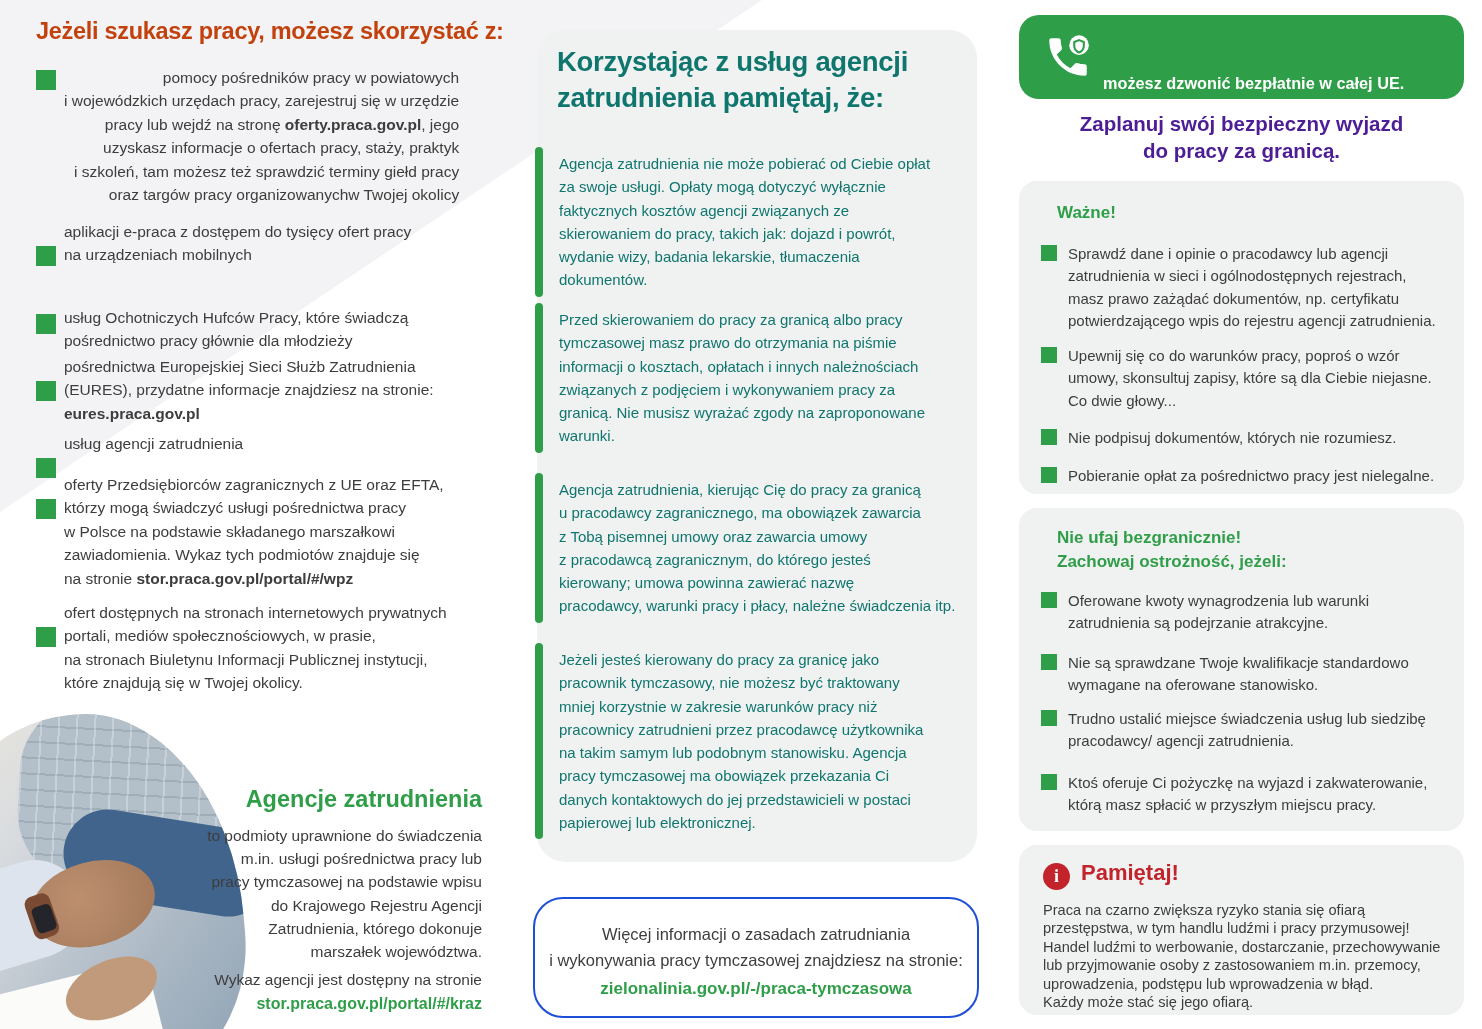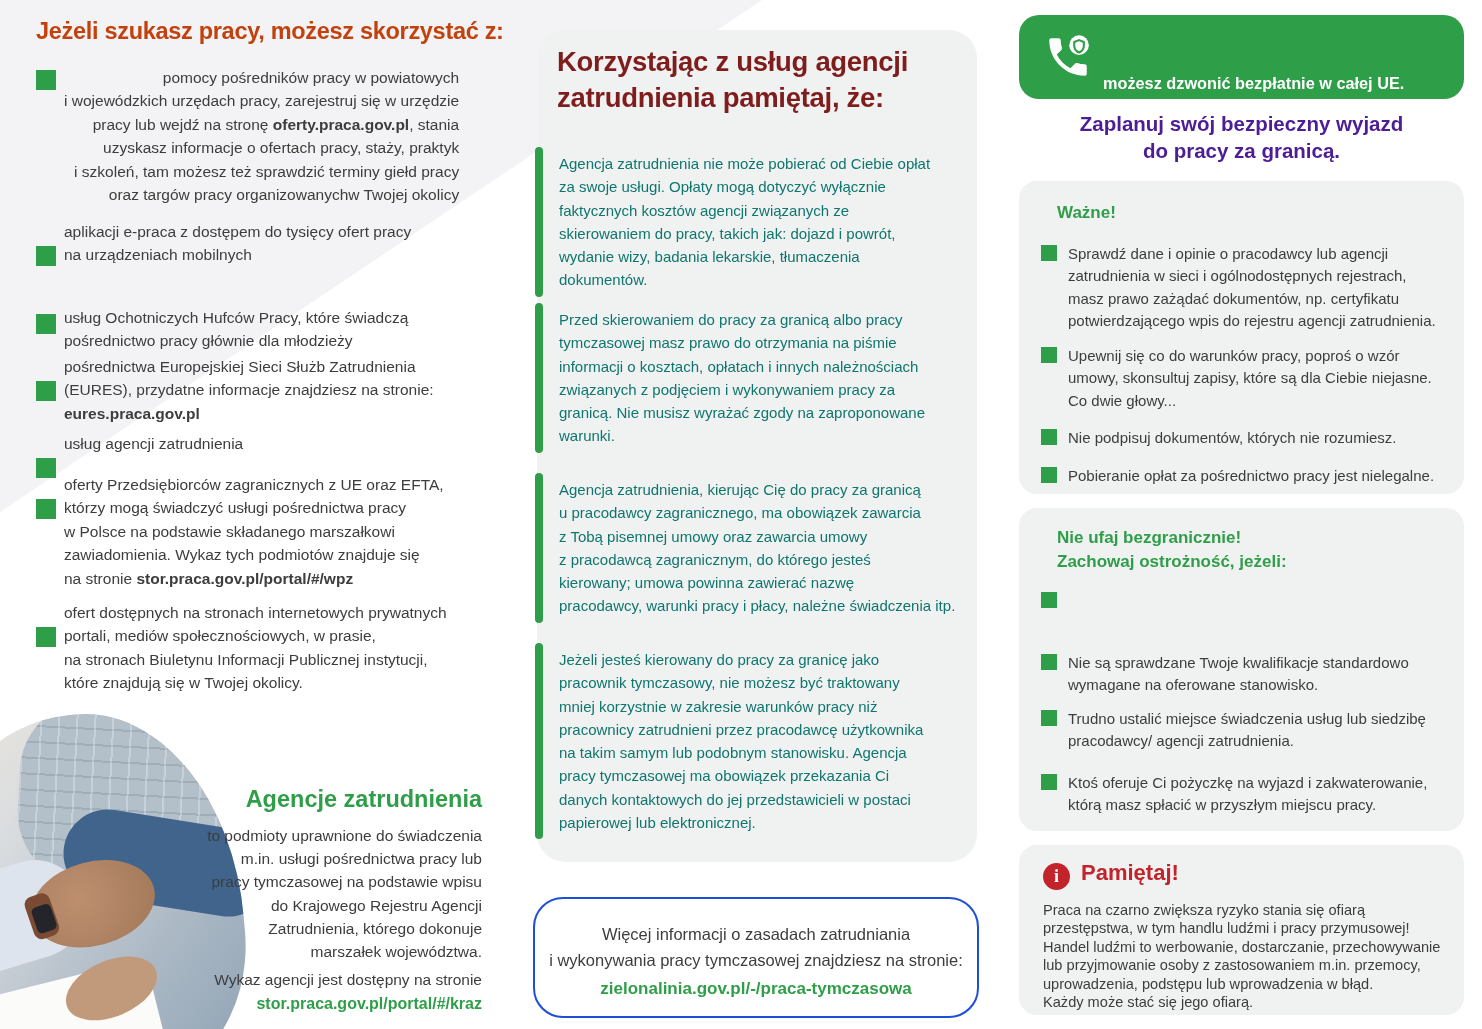--- a/index.html
+++ b/index.html
@@ -39,21 +39,21 @@
   .cap-body{position:absolute;left:170px;top:824px;width:312px;text-align:right;
             font-size:15.5px;line-height:23.2px;color:#3d3d3d;}
   .cap-note{position:absolute;left:170px;top:971px;width:312px;text-align:right;
             font-size:15.5px;color:#3d3d3d;}
   .cap-link{position:absolute;left:170px;top:995px;width:312px;text-align:right;
             font-size:16px;font-weight:700;color:#2f9e48;text-decoration:none;display:block;}
   
   .mid-card{position:absolute;left:537px;top:30px;width:440px;height:832px;
             background:#f0f1f1;border-radius:28px;}
   .mid-h{position:absolute;left:20px;top:14px;margin:0;font-size:27.5px;line-height:36px;
-         font-weight:700;letter-spacing:-0.3px;color:#7f1d1d;}
+         font-weight:700;letter-spacing:-0.3px;color:#0f766e;}
   .para{position:absolute;left:22px;width:406px;font-size:15px;line-height:23.3px;color:#0f766e;}
   .para::before{content:"";position:absolute;left:-24px;top:-5px;bottom:-5px;width:8px;
                 border-radius:4px;background:#2f9e48;}
   .info-box{position:absolute;left:533px;top:897px;width:446px;height:121px;background:#fff;
             border:2px solid #1d4ed8;border-radius:30px;text-align:center;box-sizing:border-box;}
   .ib-l1{position:absolute;left:0;top:26px;width:100%;font-size:16.5px;color:#3d3d3d;}
   .ib-l2{position:absolute;left:0;top:52px;width:100%;font-size:16.5px;color:#3d3d3d;}
   .ib-link{position:absolute;left:0;top:80px;width:100%;font-size:17px;font-weight:700;
            color:#2f9e48;text-decoration:none;}
   
@@ -84,21 +84,21 @@
 
 <div class="page">
   <div class="wedge"></div>
 
   <h1 class="l-head">Jeżeli szukasz pracy, możesz skorzystać z:</h1>
   <div id="left-items">
       <div class="sq" style="top: 70px;"></div>
       <div class="litem" style="top: 66px; text-align: right;">
         <div class="ln"><span>pomocy pośredników pracy w powiatowych</span></div>
         <div class="ln"><span>i wojewódzkich urzędach pracy, zarejestruj się w urzędzie</span></div>
-        <div class="ln"><span>pracy lub wejdź na stronę </span><span class="b">oferty.praca.gov.pl</span><span>, stania</span></div>
+        <div class="ln"><span>pracy lub wejdź na stronę </span><span class="b">oferty.praca.gov.pl</span><span>, jego</span></div>
         <div class="ln"><span>uzyskasz informacje o ofertach pracy, staży, praktyk</span></div>
         <div class="ln"><span>i szkoleń, tam możesz też sprawdzić terminy giełd pracy</span></div>
         <div class="ln"><span>oraz targów pracy organizowanychw Twojej okolicy</span></div>
       </div>
       <div class="sq" style="top: 246px;"></div>
       <div class="litem" style="top: 220px;">
         <div class="ln"><span>aplikacji e-praca z dostępem do tysięcy ofert pracy</span></div>
         <div class="ln"><span>na urządzeniach mobilnych</span></div>
       </div>
       <div class="sq" style="top: 314px;"></div>
@@ -242,20 +242,24 @@
       <div class="ritem" style="top: 284px;">
         <div class="ln">Pobieranie opłat za pośrednictwo pracy jest nielegalne.</div>
       </div>
     </section>
 
   <section class="rcard rc2" id="card-caution">
     <h3 class="rc-title"><span>Nie ufaj bezgranicznie!</span><br>
       <span>Zachowaj ostrożność, jeżeli:</span>
     </h3>
   <div class="rsq" style="top: 84px;"></div>
+      <div class="ritem" style="top: 82px;">
+        <div class="ln">Oferowane kwoty wynagrodzenia lub warunki</div>
+        <div class="ln">zatrudnienia są podejrzanie atrakcyjne.</div>
+      </div>
       <div class="rsq" style="top: 146px;"></div>
       <div class="ritem" style="top: 144px;">
         <div class="ln">Nie są sprawdzane Twoje kwalifikacje standardowo</div>
         <div class="ln">wymagane na oferowane stanowisko.</div>
       </div>
       <div class="rsq" style="top: 202px;"></div>
       <div class="ritem" style="top: 200px;">
         <div class="ln">Trudno ustalić miejsce świadczenia usług lub siedzibę</div>
         <div class="ln">pracodawcy/ agencji zatrudnienia.</div>
       </div>

